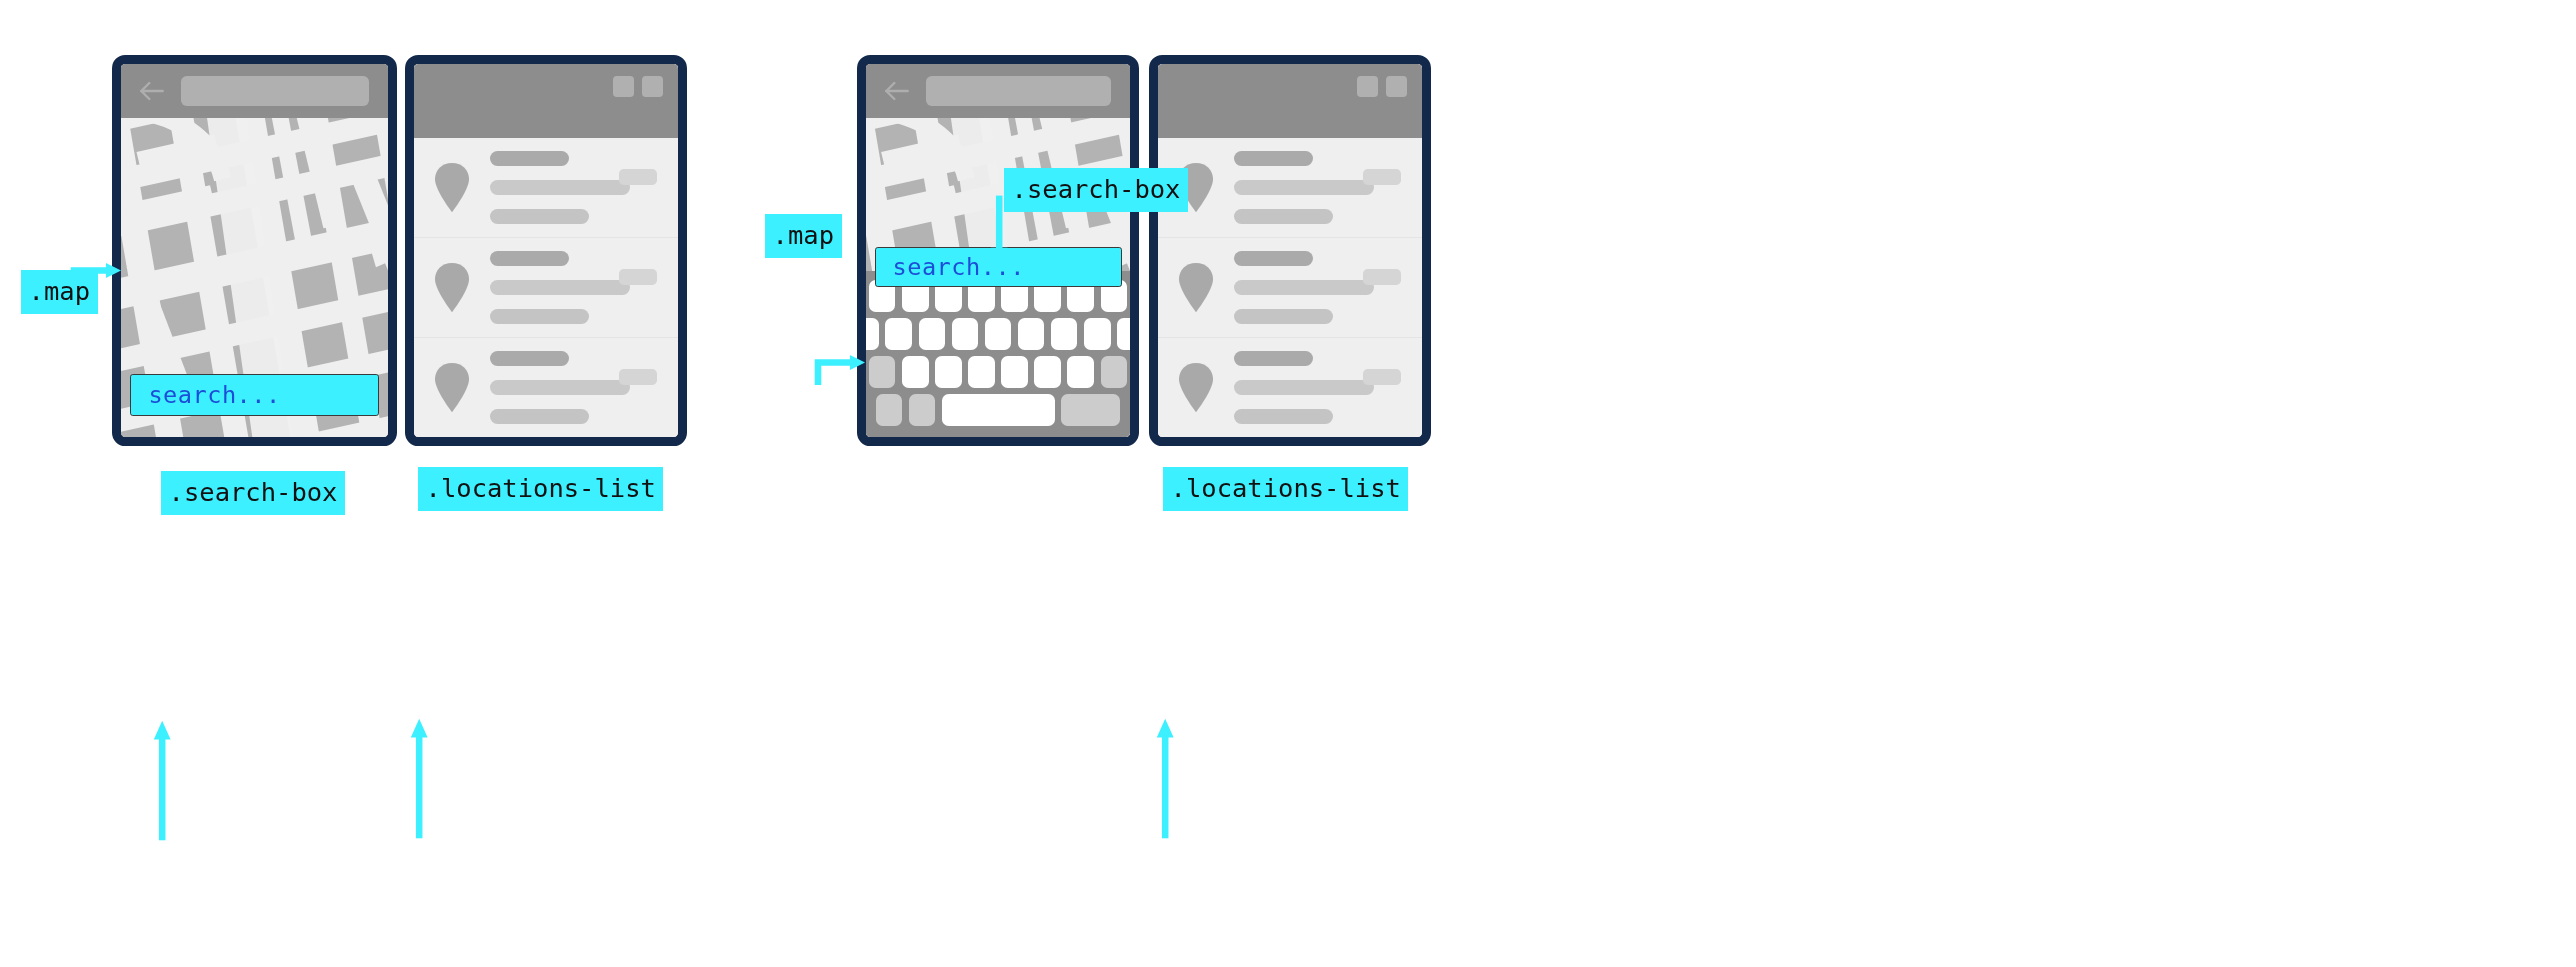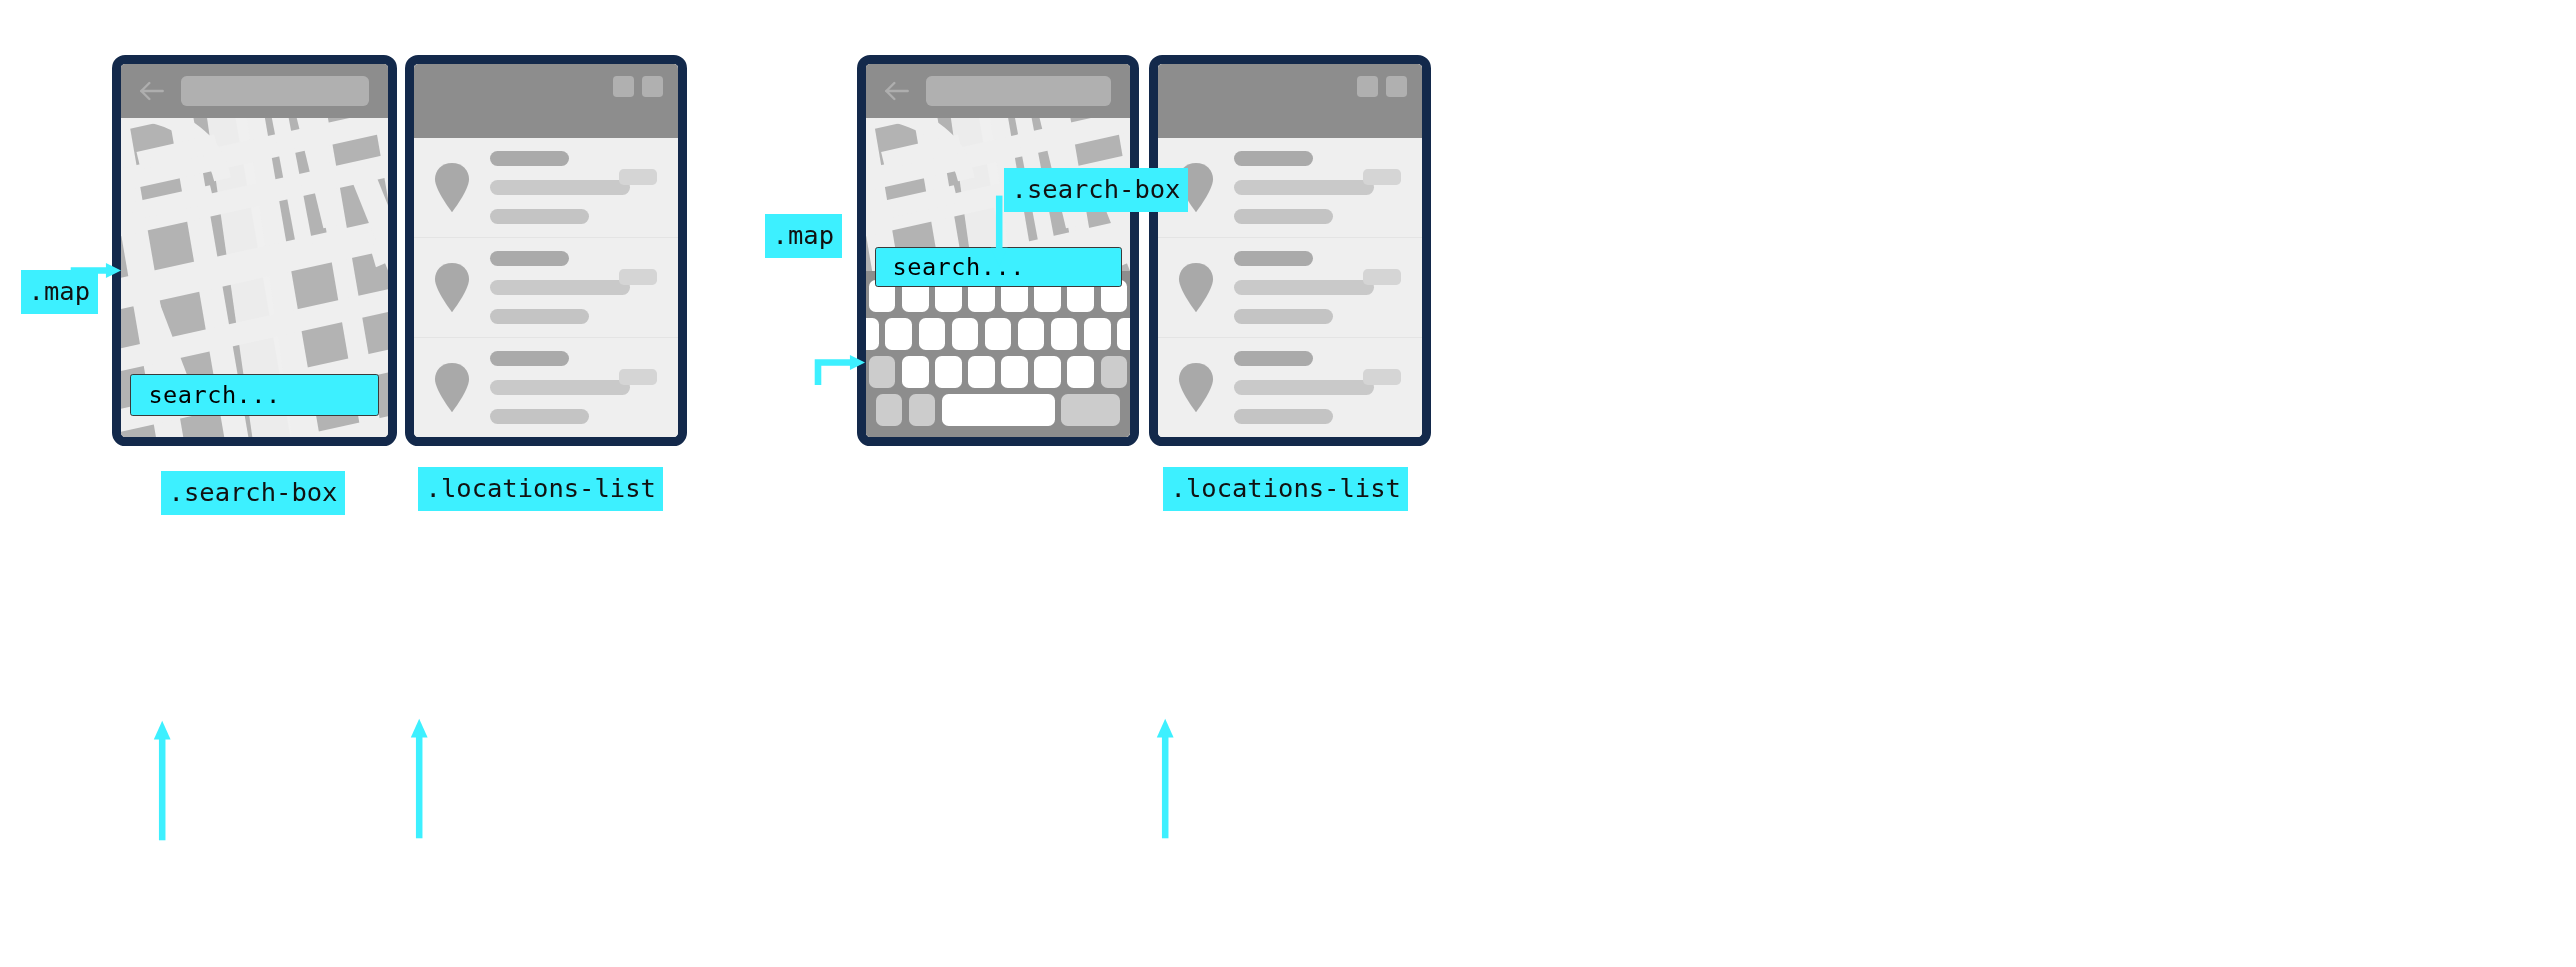--- a/index.html
+++ b/index.html
@@ -40,21 +40,21 @@
     position: absolute;
     background: #3df0ff;
     border: 1.9px solid #3a3a3a;
     border-radius: 2.8px;
     display: flex; align-items: center;
     padding-left: 17px;
     z-index: 9;
   }
   .search-box span {
     font-family: "DejaVu Sans Mono", "Liberation Mono", monospace;
-    font-size: 23.6px; color: #000000; letter-spacing: 0.5px;
+    font-size: 23.6px; color: #1d4ed8; letter-spacing: 0.5px;
   }
 
   
   .keyboard {
     position: absolute; left: 0; right: 0; bottom: 0;
     background: #8d8d8d;
     padding: 9.4px 7.6px 11.3px 7.6px;
     z-index: 8;
     display: flex; flex-direction: column; justify-content: space-between;
   }

